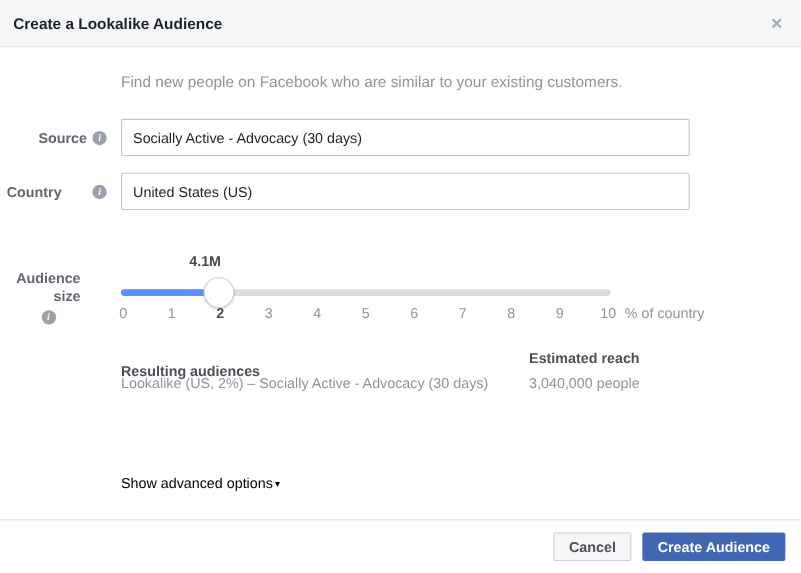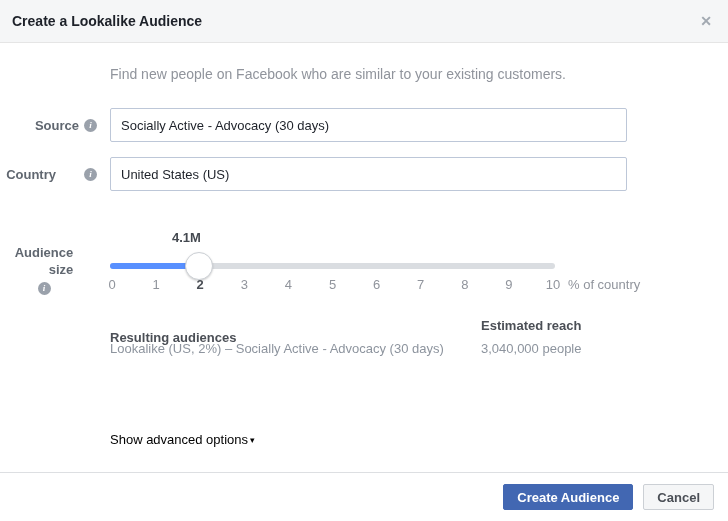--- a/index.html
+++ b/index.html
@@ -153,17 +153,17 @@
   <div class="results-header-reach">Estimated reach</div>
   <div class="results-value-audience">Lookalike (US, 2%) – Socially Active - Advocacy (30 days)</div>
   <div class="results-value-reach">3,040,000 people</div>
 
 
   <a class="adv-link" href="#">
     <span>Show advanced options</span><span class="caret">▾</span>
   </a>
 
   <div class="footer">
+    <button class="btn btn-cancel">Cancel</button>
     <button class="btn btn-primary">Create Audience</button>
-    <button class="btn btn-cancel">Cancel</button>
   </div>
 
 </div>
 
 </body></html>

